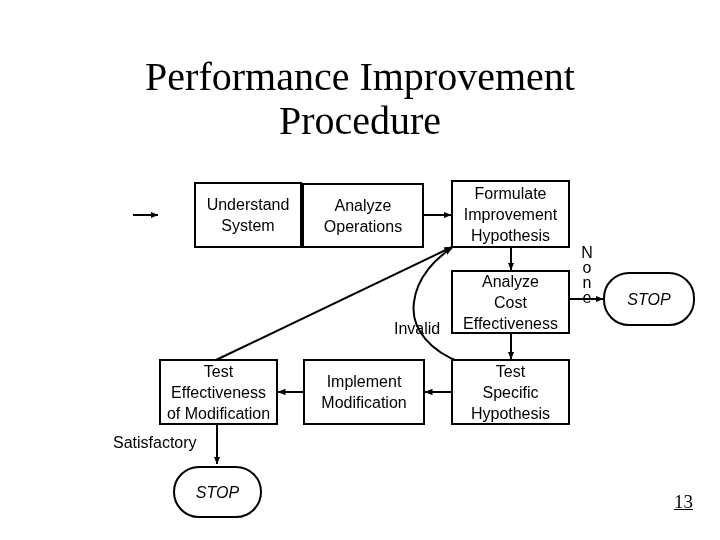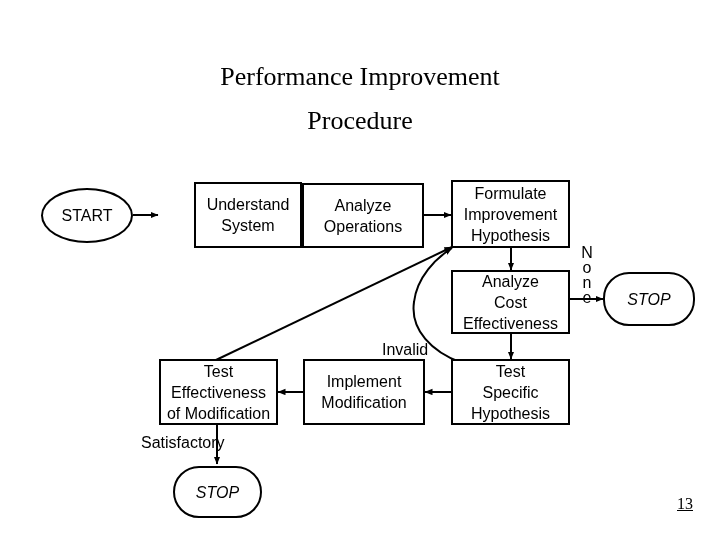--- a/index.html
+++ b/index.html
@@ -15,21 +15,21 @@
     overflow: hidden;
     font-family: "Liberation Sans", sans-serif;
   }
   #title {
     position: absolute;
     left: 60px;
     top: 55px;
     width: 600px;
     text-align: center;
     font-family: "Liberation Serif", serif;
-    font-size: 26px;
+    font-size: 40px;
     line-height: 44px;
     color: #000000;
     white-space: pre-line;
   }
   #svg-layer {
     position: absolute;
     left: 0;
     top: 0;
     width: 720px;
     height: 540px;
@@ -64,21 +64,21 @@
     width: 14px;
     text-align: center;
     line-height: 15px;
     white-space: pre-line;
   }
   #page-number {
     position: absolute;
     right: 27px;
     bottom: 27px;
     font-family: "Liberation Serif", serif;
-    font-size: 16px;
+    font-size: 19px;
     color: #000000;
     text-decoration: underline;
   }
 </style>
 </head>
 <body>
 
 <div id="page">
 
   <div id="title">Performance Improvement
@@ -107,23 +107,20 @@
 
     <line x1="303" y1="392" x2="278" y2="392" stroke="#000000" stroke-width="2" marker-end="url(#arrow)"></line>
 
     <line x1="216" y1="360" x2="452" y2="247" stroke="#000000" stroke-width="2" marker-end="url(#arrow)"></line>
 
     <path d="M 462,363 C 432,352 410,330 414,302 C 417,277 436,258 452,248" fill="none" stroke="#000000" stroke-width="2" marker-end="url(#arrow)"></path>
 
     <line x1="217" y1="425" x2="217" y2="464" stroke="#000000" stroke-width="2" marker-end="url(#arrow)"></line>
   </svg>
 
-  <div class="node oval" style="left:41px; top:188px; width:92px; height:55px;">
-    <span class="txt">START</span>
-  </div>
 
   <div class="node rect" style="left:158px; top:182px; width:108px; height:66px;margin-left:36px;">
     <span class="txt">Understand
 System</span>
   </div>
 
   <div class="node rect" style="left:302px; top:183px; width:122px; height:65px;">
     <span class="txt">Analyze
 Operations</span>
   </div>
@@ -159,24 +156,24 @@
     <span class="txt">Test
 Specific
 Hypothesis</span>
   </div>
 
   <div class="node rounded" style="left:173px; top:466px; width:89px; height:52px;">
     <span class="txt">STOP</span>
   </div>
 
 
-  <div class="edge-label" style="left:382px; top:320px;margin-top:21px;">Invalid</div>
+  <div class="edge-label" style="left:394px; top:320px;">Invalid</div>
 
   <div class="edge-label vertical" style="left:580px; top:245px;">N
 o
 n
 e</div>
 
-  <div class="edge-label" style="left:113px; top:434px;margin-left:28px;">Satisfactory</div>
+  <div class="edge-label" style="left:113px; top:434px;">Satisfactory</div>
 
   <div id="page-number">13</div>
 
 </div>
 
 </body></html>

